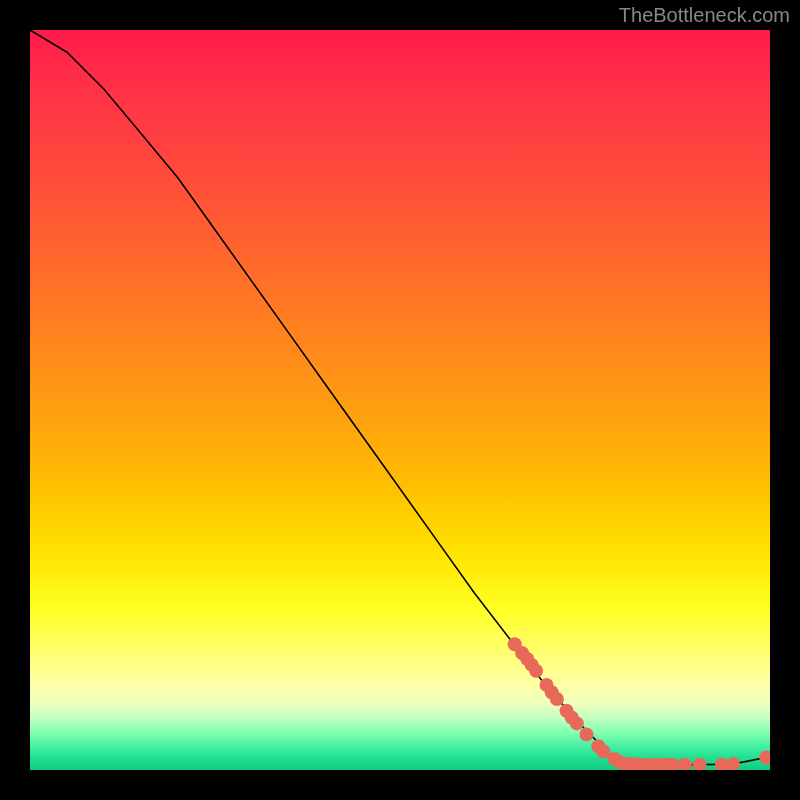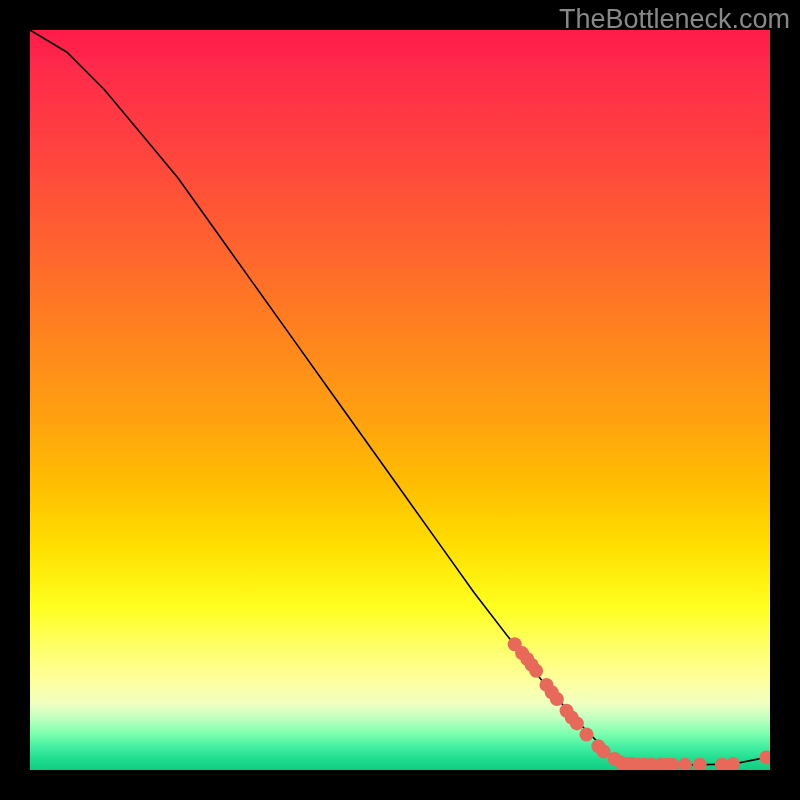--- a/index.html
+++ b/index.html
@@ -9,21 +9,21 @@
     height: 800px;
     background: #000;
     font-family: Arial, sans-serif;
     position: relative;
   }
   .watermark {
     position: absolute;
     top: 4px;
     right: 10px;
     color: #888;
-    font-size: 27px;
+    font-size: 20px;
     font-weight: 500;
     z-index: 10;
   }
   .plot-area {
     position: absolute;
     left: 30px;
     top: 30px;
     width: 740px;
     height: 740px;
     overflow: hidden;

